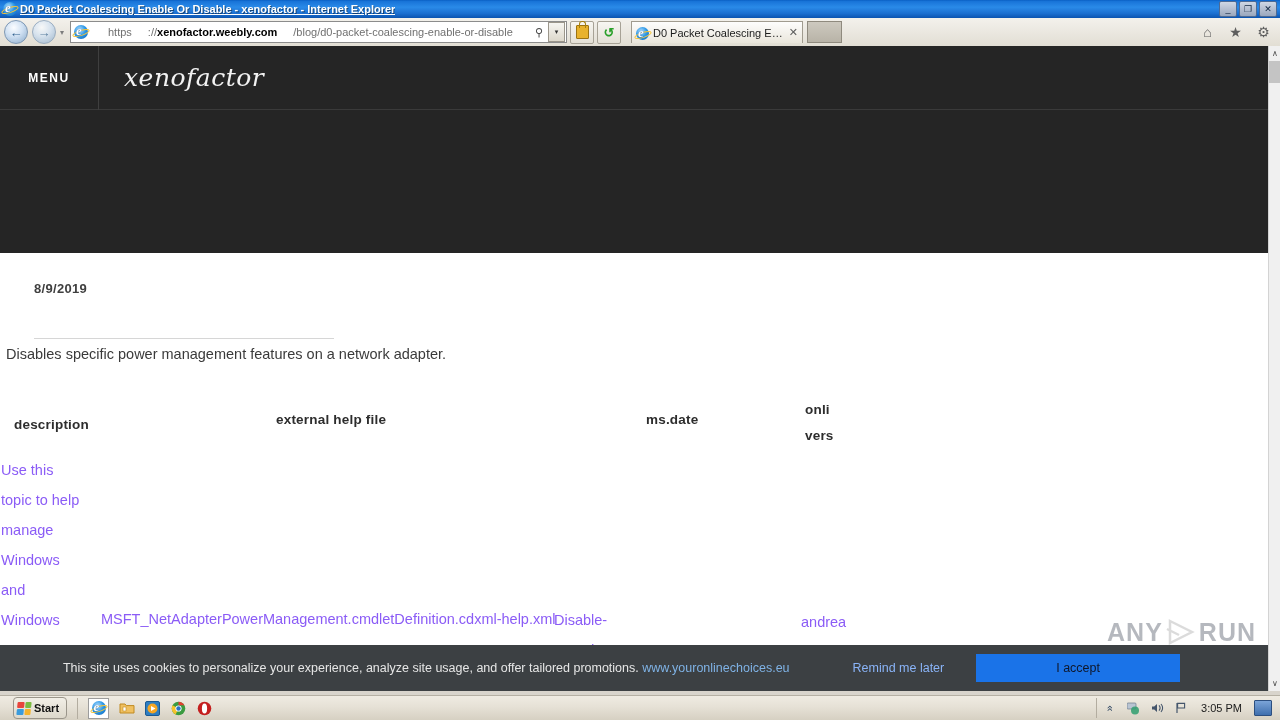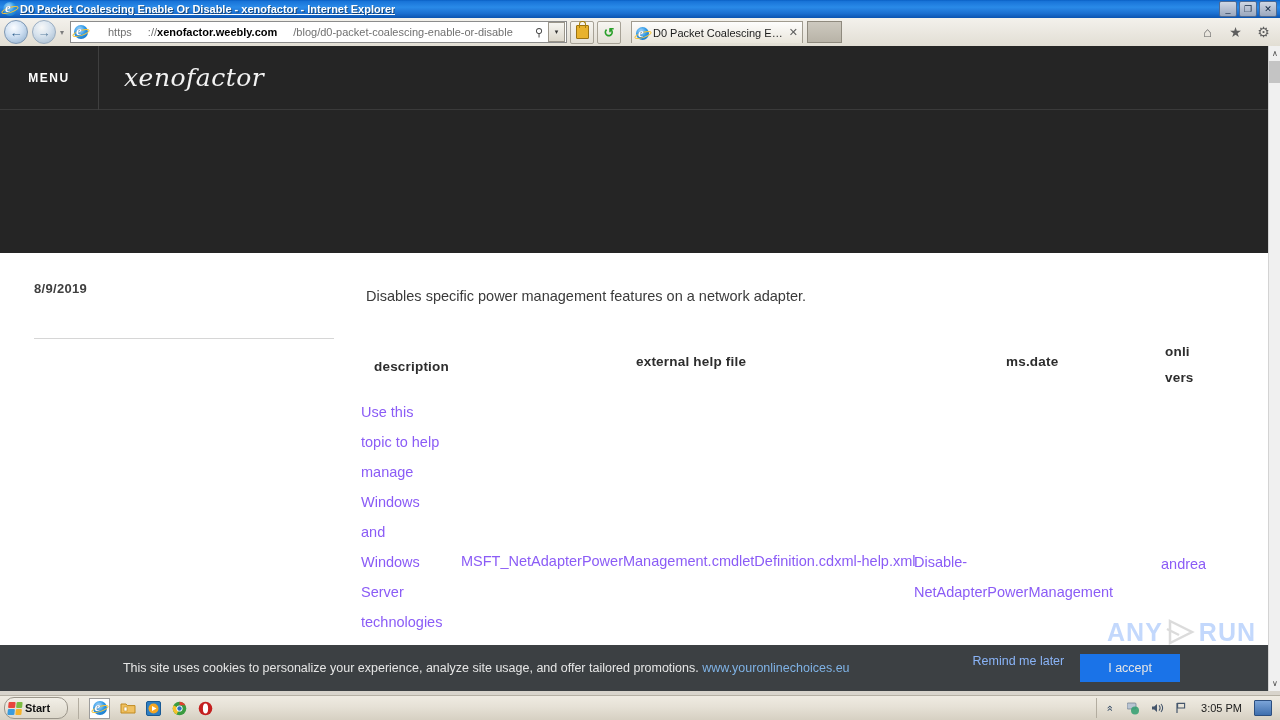--- a/index.html
+++ b/index.html
@@ -149,20 +149,21 @@
   .brand{
     margin-left:25px;color:#f2f2f2;font-size:25px;
     font-family:"DejaVu Serif",serif;font-style:italic;font-weight:400;
     letter-spacing:.5px;
   }
   .hero{height:143px;background:#252525;}
 
   .content{
     background:#fff;display:flex;padding-top:28px;box-sizing:border-box;
     height:410px;
+    flex-direction:column;
   }
   .col-left{width:360px;padding-left:34px;box-sizing:border-box;flex:0 0 auto;}
   .post-date{
     font-size:13px;color:#3f3f3f;font-weight:bold;letter-spacing:.3px;
     font-family:"Liberation Sans",sans-serif;margin-bottom:7px;
   }
   .post-title{
     font-size:30px;line-height:40px;color:#3d3d3d;font-weight:bold;
     letter-spacing:.4px;font-family:"Liberation Sans",sans-serif;margin:0;
     max-width:310px;
@@ -197,35 +198,35 @@
   
   .cookiebar{
     position:absolute;left:0;bottom:0;width:1268px;height:46px;
     background:#3c4043;display:flex;align-items:center;box-sizing:border-box;
   }
   .cookietext{
     flex:1;text-align:center;color:#e6e6e6;font-size:12.5px;
     font-family:"Liberation Sans",sans-serif;
   }
   .cookietext a{color:#7fb2e5;text-decoration:none;}
-  .cookieactions{display:flex;align-items:flex-start;gap:16px;margin-right:88px;}
+  .cookieactions{display:flex;align-items:center;gap:32px;margin-right:88px;}
   .remind{color:#8ab4f8;font-size:12.5px;font-family:"Liberation Sans",sans-serif;}
   .accept{
-    background:#1a73e8;color:#e5e5e5;font-size:12.5px;border:none;
-    padding:0 28px;height:28px;line-height:28px;
+    background:#1a73e8;color:#0f172a;font-size:12.5px;border:none;
+    padding:0 80px;height:28px;line-height:28px;
     font-family:"Liberation Sans",sans-serif;cursor:pointer;
   }
 
   
   .watermark{
     position:absolute;right:12px;bottom:46px;
     display:flex;align-items:center;gap:3px;
     opacity:.30;pointer-events:none;user-select:none;
   }
-  .wm-txt{font-size:25px;font-weight:bold;color:#3b82f6;letter-spacing:1px;
+  .wm-txt{font-size:25px;font-weight:bold;color:#0f172a;letter-spacing:1px;
           font-family:"Liberation Sans",sans-serif;line-height:1;}
   .wm-play{
     width:30px;height:26px;position:relative;
   }
   .wm-play svg{display:block;}
 
   
   .pagescroll{
     position:absolute;right:0;top:46px;width:12px;height:645px;
     background:#f0f0f0;border-left:1px solid #d3d3d3;box-sizing:border-box;
@@ -240,24 +241,24 @@
   }
 
   
   .taskbar{
     position:absolute;left:0;bottom:0;width:1280px;height:24px;
     background:linear-gradient(to bottom,#efebe2 0%,#e6e1d6 45%,#d6d0c2 100%);
     border-top:1px solid #b5b0a4;
     display:flex;align-items:center;
   }
   .startbtn{
-    margin-left:4px;height:20px;display:flex;align-items:center;gap:3px;
-    padding:0 17px 0 3px;
+    margin-left:13px;height:20px;display:flex;align-items:center;gap:3px;
+    padding:0 7px 0 3px;
     background:linear-gradient(to bottom,#f2efe7,#ddd8cb);
-    border:1px solid #9a958a;border-radius:10px;
+    border:1px solid #9a958a;border-radius:4px;
   }
   .startflag{
     width:14px;height:13px;display:grid;
     grid-template-columns:1fr 1fr;grid-template-rows:1fr 1fr;gap:1px;
     transform:skewX(-6deg);
   }
   .startflag i{display:block;border-radius:1px;}
   .startlabel{font-size:11px;font-weight:bold;color:#111;
               font-family:"Liberation Sans",sans-serif;}
   .qlaunch{display:flex;align-items:center;gap:9px;margin-left:10px;

